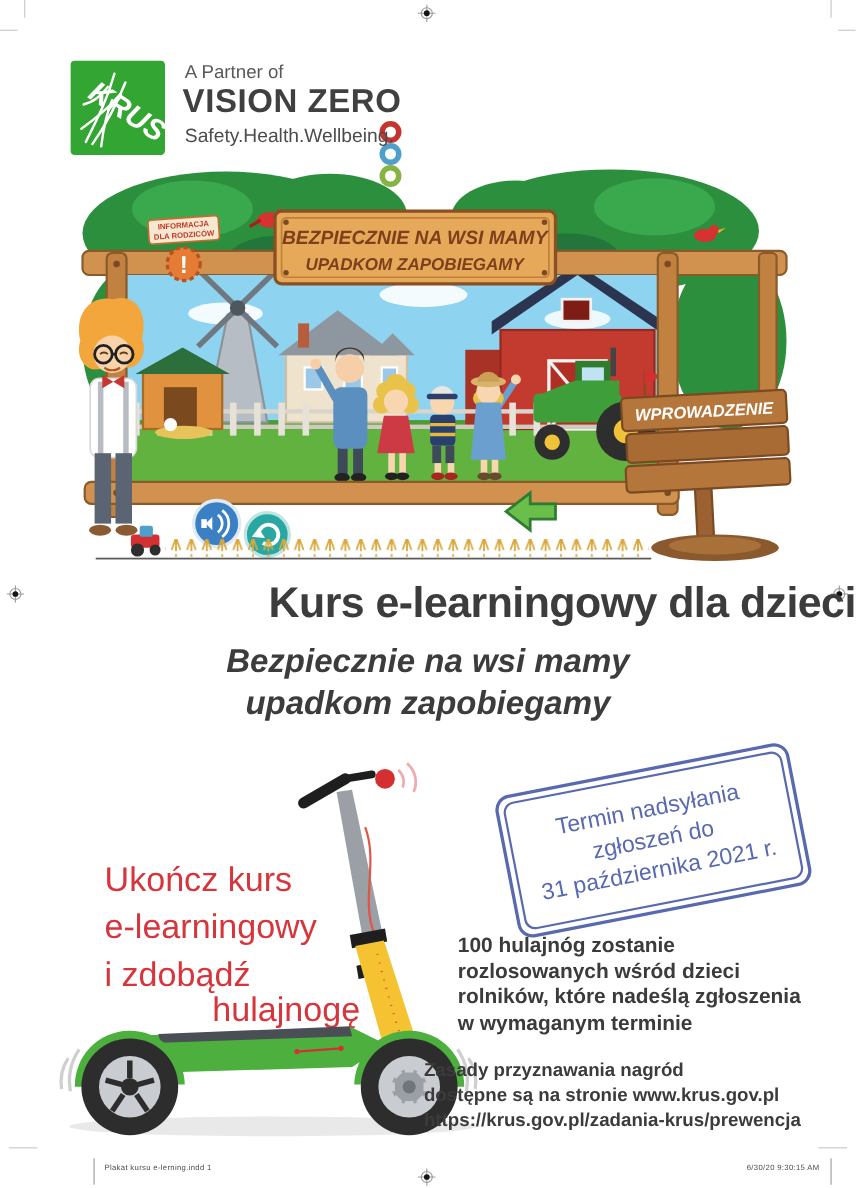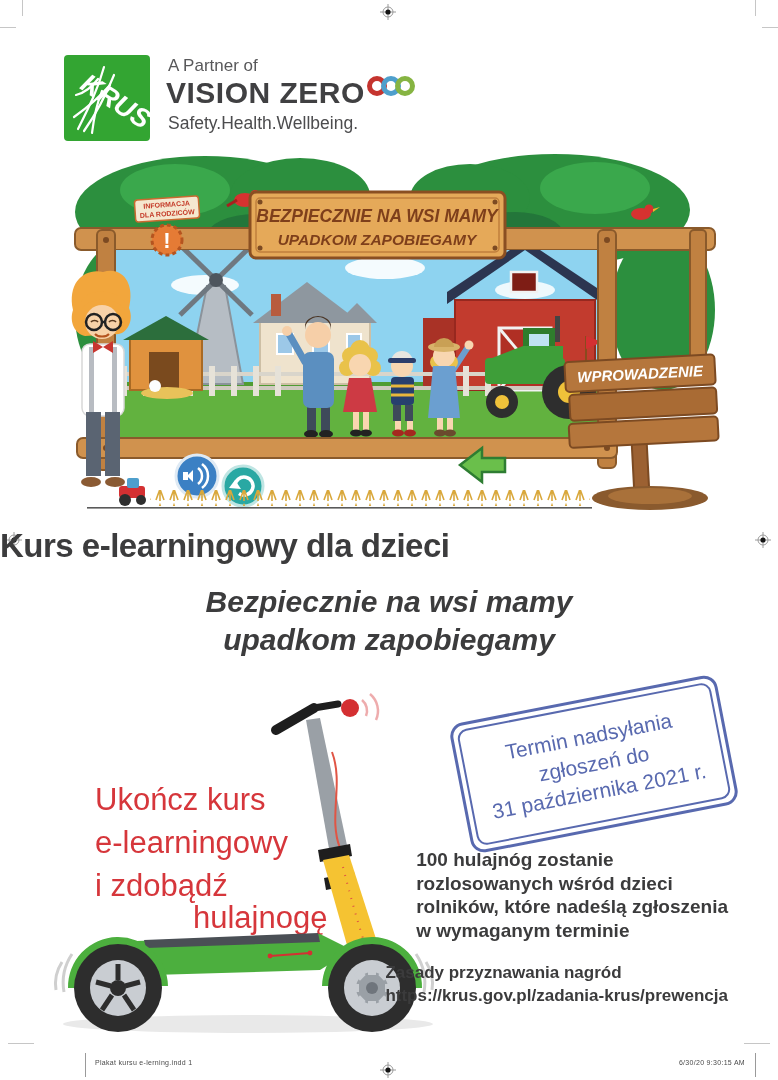--- a/index.html
+++ b/index.html
@@ -3,28 +3,28 @@
 <meta charset="utf-8">
 <style>
   html,body{margin:0;padding:0;background:#ffffff;}
   .page{position:relative;width:778px;height:1080px;background:#fff;overflow:hidden;
         font-family:"Liberation Sans", sans-serif;color:#3c3c3d;}
   .abs{position:absolute;}
   
   .cropmark{position:absolute;background:#c6c6c6;}
   
   .partner{position:absolute;left:168px;top:56px;font-size:17px;color:#58585a;}
-  .brandrow{position:absolute;left:166px;top:76px;display:flex;align-items:flex-start;}
+  .brandrow{position:absolute;left:166px;top:76px;display:flex;align-items:flex-end;flex-direction:column;}
   .brand{font-size:30px;font-weight:700;color:#404042;letter-spacing:.5px;line-height:34px;}
   .ring{width:20px;height:20px;border-radius:50%;border:5px solid;margin-left:-3px;box-sizing:border-box;}
   .ring+.ring{margin-left:-6px;}
   .tagline{position:absolute;left:168px;top:113px;font-size:17.5px;color:#4c4c4e;}
   
-  .title{position:absolute;left:0;right:0;top:527px;text-align:left;
-         font-size:33px;font-weight:600;letter-spacing:-.5px;color:#3c3c3d;}
+  .title{position:absolute;left:0;right:0;top:527px;text-align:right;
+         font-size:39px;font-weight:600;letter-spacing:-.5px;color:#3c3c3d;}
   .subtitle{position:absolute;left:0;right:0;top:583px;text-align:center;
          font-size:30px;font-weight:700;font-style:italic;line-height:38px;color:#3c3c3d;}
   .promo{position:absolute;left:95px;top:778px;font-size:31px;line-height:43px;color:#d6363b;}
   .promo-last{position:absolute;left:193px;top:900px;font-size:31px;color:#d6363b;}
   .prize{position:absolute;right:50px;top:848px;text-align:left;
          font-size:19px;font-weight:700;line-height:23.5px;color:#3b3b3c;}
   .rules{position:absolute;right:50px;top:961px;
          font-size:17px;font-weight:700;line-height:23px;color:#3b3b3c;}
   
   .stamp{position:absolute;left:458px;top:698px;width:266px;height:126px;
@@ -428,20 +428,21 @@
 </svg>
 
 <div class="prize">
   <div>100 hulajnóg zostanie</div>
   <div>rozlosowanych wśród dzieci</div>
   <div>rolników, które nadeślą zgłoszenia</div>
   <div>w wymaganym terminie</div>
 </div>
 <div class="rules">
   <div>Zasady przyznawania nagród</div>
+  <div>dostępne są na stronie www.krus.gov.pl</div>
   <div>https://krus.gov.pl/zadania-krus/prewencja</div>
 </div>
 
 <div class="slugline" style="left:85px"></div>
 <div class="slug" style="left:95px;top:1059px">Plakat kursu e-lerning.indd   1</div>
 <div class="slug" style="right:33px;top:1059px">6/30/20   9:30:15 AM</div>
 <div class="slugline" style="left:755px"></div>
 
 </div>
 

